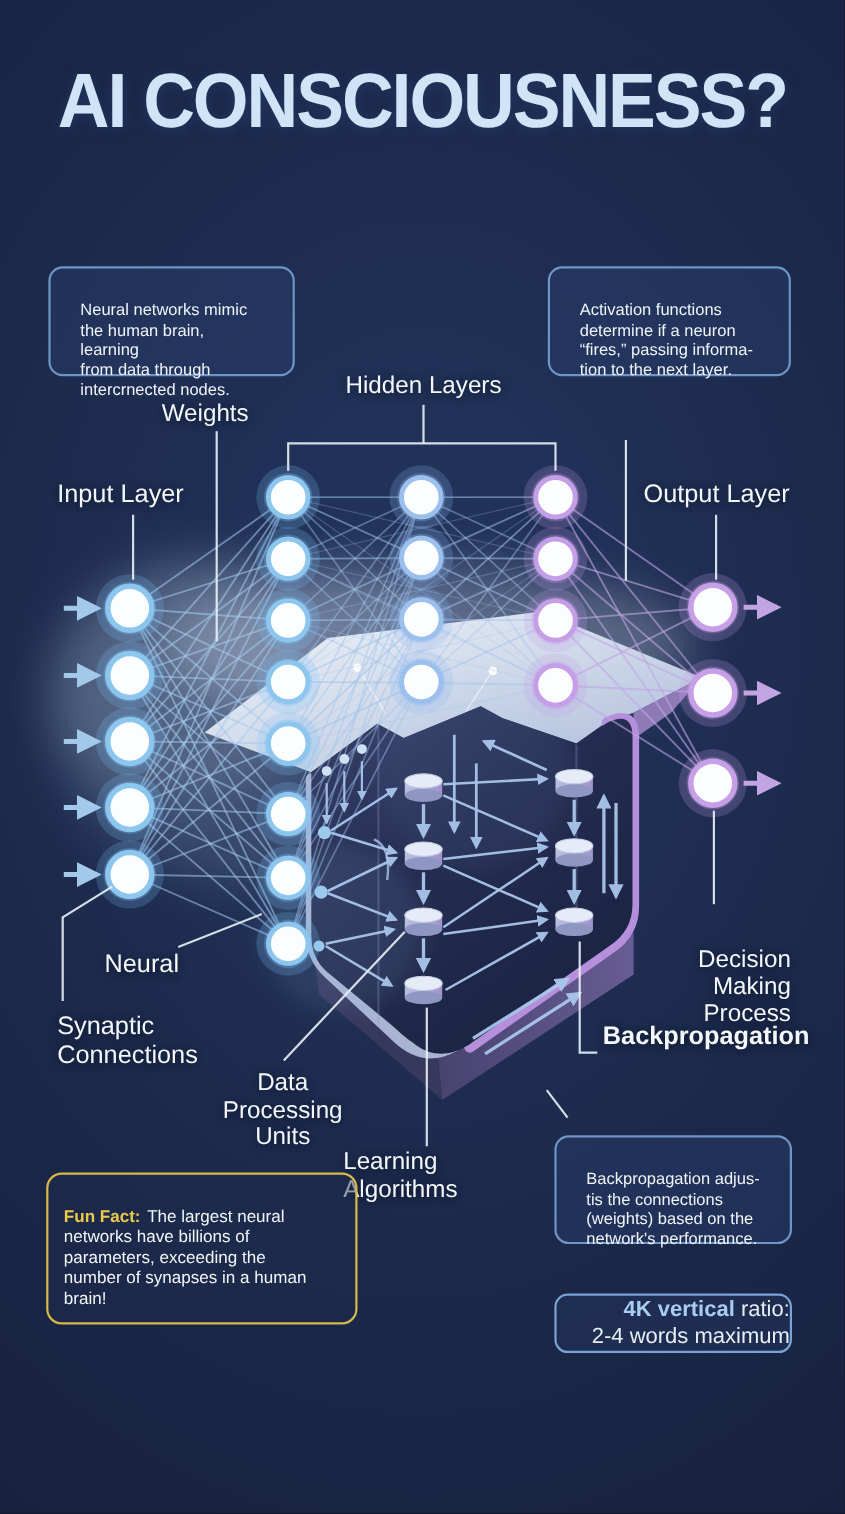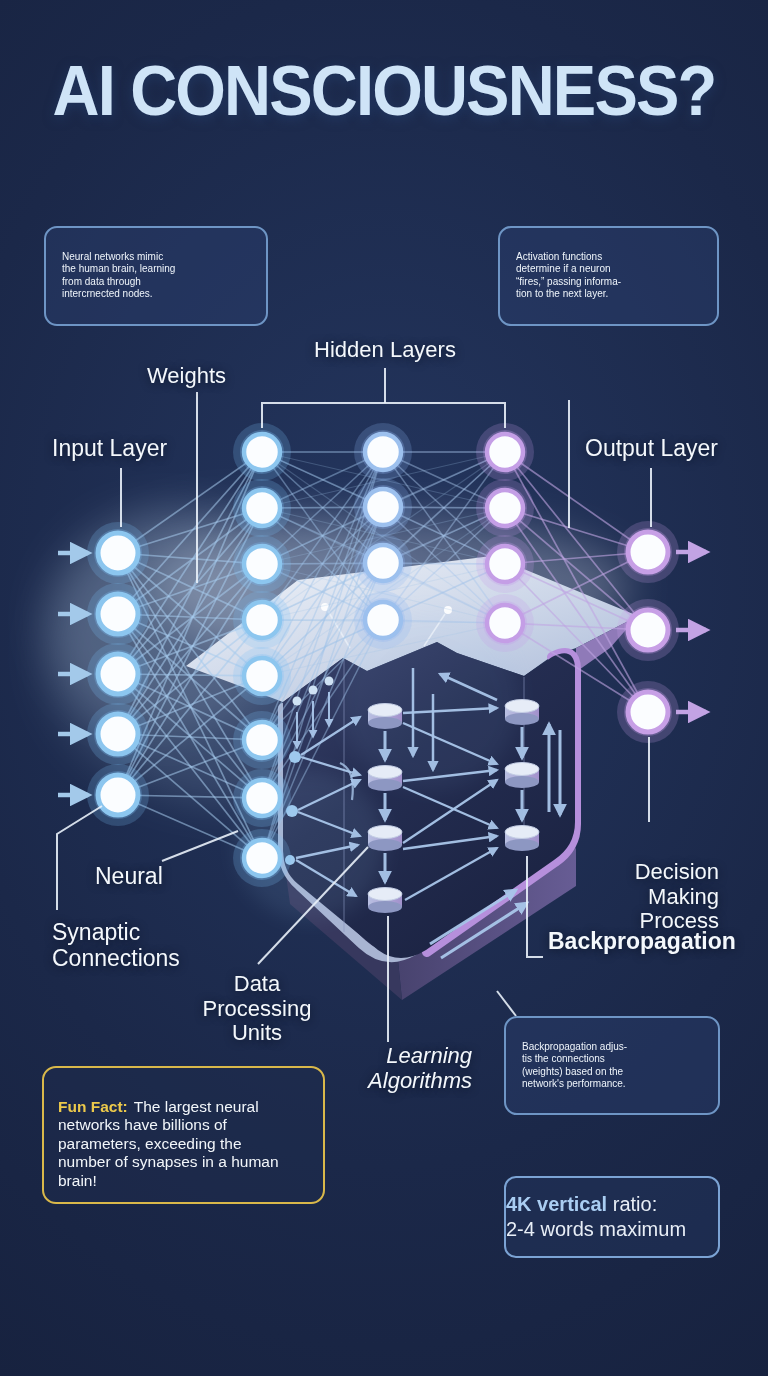--- a/index.html
+++ b/index.html
@@ -9,52 +9,52 @@
     background:radial-gradient(130% 95% at 50% 42%, #24365f 0%, #1b2849 45%, #131c35 100%);
   }
   .title{
     position:absolute;top:56px;left:0;width:768px;margin:0;text-align:center;
     font-size:70px;font-weight:700;letter-spacing:-2px;color:#cfe4f7;line-height:1;
     transform:scaleX(0.93);transform-origin:center;
     text-shadow:0 3px 12px rgba(40,70,120,0.5);
   }
   .infobox{
     position:absolute;box-sizing:border-box;border:2px solid #6e95c5;border-radius:13px;
-    background:rgba(44,66,116,0.38);color:#eff5fb;font-size:10px;line-height:1.22;
-    padding:11px 16px;white-space:pre-line;
+    background:rgba(44,66,116,0.38);color:#eff5fb;font-size:15px;line-height:1.22;
+    padding:11px 27px;white-space:pre-line;margin-top:16px;
   }
   .box-tl{left:44px;top:226px;width:224px;height:100px;}
   .box-tr{left:498px;top:226px;width:221px;height:100px;}
   .box-bp{left:504px;top:1016px;width:216px;height:99px;border-color:#6e95c5;}
   .funfact{
     position:absolute;left:42px;top:1066px;width:283px;box-sizing:border-box;
     border:2px solid #d9b84a;border-radius:14px;background:rgba(30,44,78,0.45);
     color:#f2f6fa;font-size:15.5px;line-height:1.2;padding:11px 14px;white-space:pre-line;
   }
   .ff-label{color:#ecc94b;font-weight:700;margin-right:6px;}
   .ratiobox{
-    position:absolute;left:504px;top:1176px;width:216px;height:82px;box-sizing:border-box;
+    position:absolute;left:504px;top:1176px;width:216px;height:54px;box-sizing:border-box;
     border:2px solid #7ba3d4;border-radius:12px;background:rgba(33,51,92,0.5);
-    color:#e8eef6;font-size:20px;line-height:1.25;text-align:left;
+    color:#e8eef6;font-size:20px;line-height:1.25;text-align:right;
     display:flex;flex-direction:column;justify-content:center;
   }
   .ratio-bold{color:#a9cdf2;font-weight:700;}
   .lbl{
     position:absolute;color:#f4f8fc;font-size:23px;line-height:1.12;white-space:pre-line;
     text-shadow:0 1px 8px rgba(8,15,30,0.7);
   }
   .lbl-hidden{left:285px;top:338px;width:200px;text-align:center;font-size:22px;}
   .lbl-weights{left:147px;top:364px;width:100px;font-size:22px;}
   .lbl-actfn{left:517px;top:346px;font-size:22px;}
   .lbl-input{left:52px;top:436px;}
   .lbl-output{left:585px;top:436px;}
   .lbl-biases{left:95px;top:864px;}
   .lbl-synaptic{left:52px;top:920px;}
   .lbl-dpu{left:177px;top:972px;width:160px;text-align:center;font-size:22px;}
-  .lbl-learning{left:312px;top:1044px;width:160px;text-align:right;font-size:22px;font-style:italic;}
+  .lbl-learning{left:312px;top:1044px;width:160px;text-align:left;font-size:22px;}
   .lbl-backprop{left:548px;top:929px;font-weight:bold;}
   .lbl-decision{left:598px;top:860px;width:121px;text-align:right;font-size:22px;}
   .net{position:absolute;left:0;top:0;width:768px;height:1376px;}
 </style>
 </head>
 <body>
 
 <div class="poster">
 
   <div class="net" id="netsvg"><svg width="768" height="1376" viewBox="0 0 768 1376" xmlns="http://www.w3.org/2000/svg">

